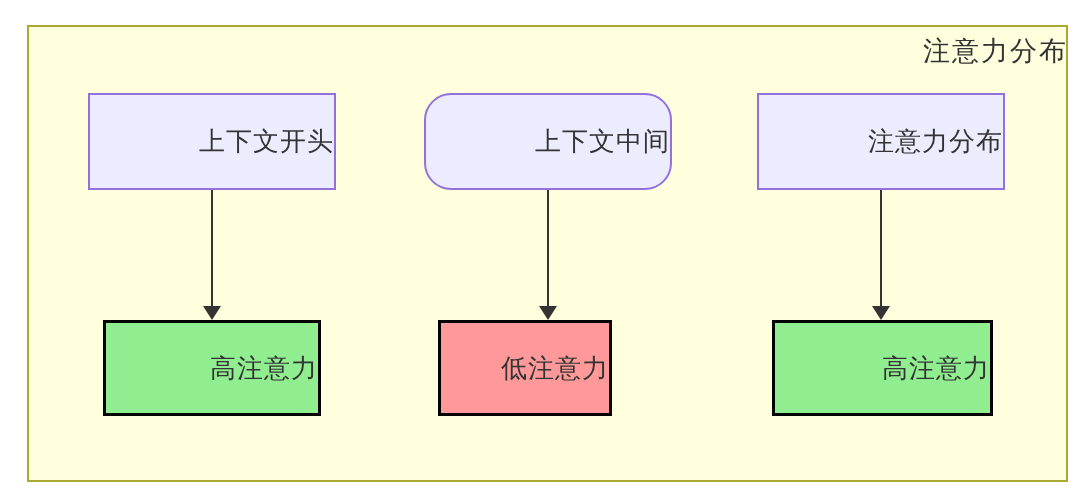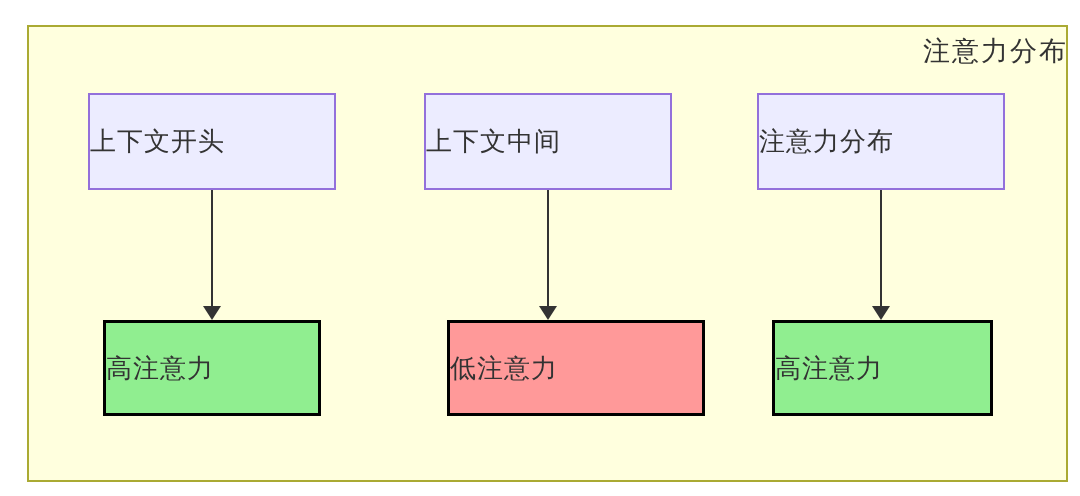--- a/index.html
+++ b/index.html
@@ -38,47 +38,47 @@
     letter-spacing: 2px;
     color: #333333;
     white-space: nowrap;
     padding-left: 16px;
   }
 
   .node {
     position: absolute;
     display: flex;
     align-items: center;
-    justify-content: flex-start;
+    justify-content: flex-end;
     color: #333333;
     font-size: 26px;
     letter-spacing: 1px;
     white-space: nowrap;
     text-align: center;
   }
 
   .node-context {
     top: 93px;
     height: 97px;
     background: #ececff;
     border: 2px solid #9370db;
   }
   .node-context-1 { left: 88px;  width: 248px; }
-  .node-context-2 { left: 424px; width: 248px; }
+  .node-context-2 { left: 424px; width: 248px; border-radius: 27px; }
   .node-context-3 { left: 757px; width: 248px; }
 
   .node-attention {
     top: 320px;
     height: 96px;
     border: 3px solid #000000;
   }
   .node-attention-high { background: #90ee90; }
   .node-attention-low  { background: #ff9999; }
   .node-attention-1 { left: 103px; width: 218px; }
-  .node-attention-2 { left: 438px; width: 258px; margin-left: 9px; }
+  .node-attention-2 { left: 438px; width: 174px; }
   .node-attention-3 { left: 772px; width: 221px; }
 
   .edges-layer {
     position: absolute;
     left: 0;
     top: 0;
     width: 1080px;
     height: 496px;
     pointer-events: none;
   }

